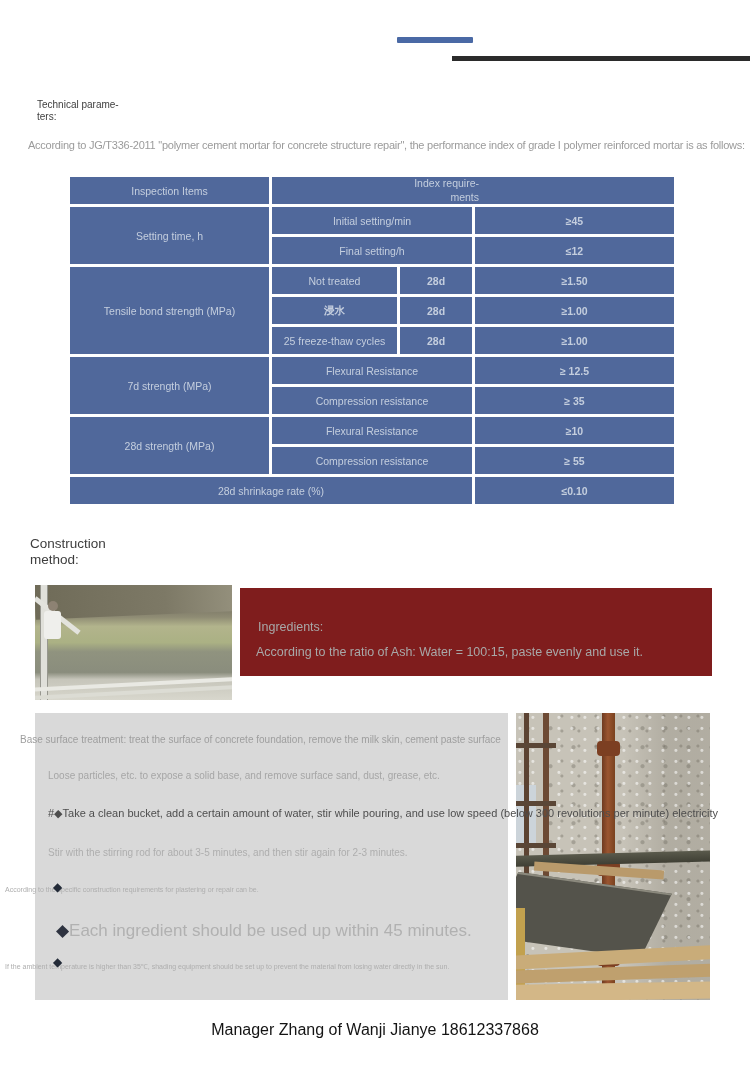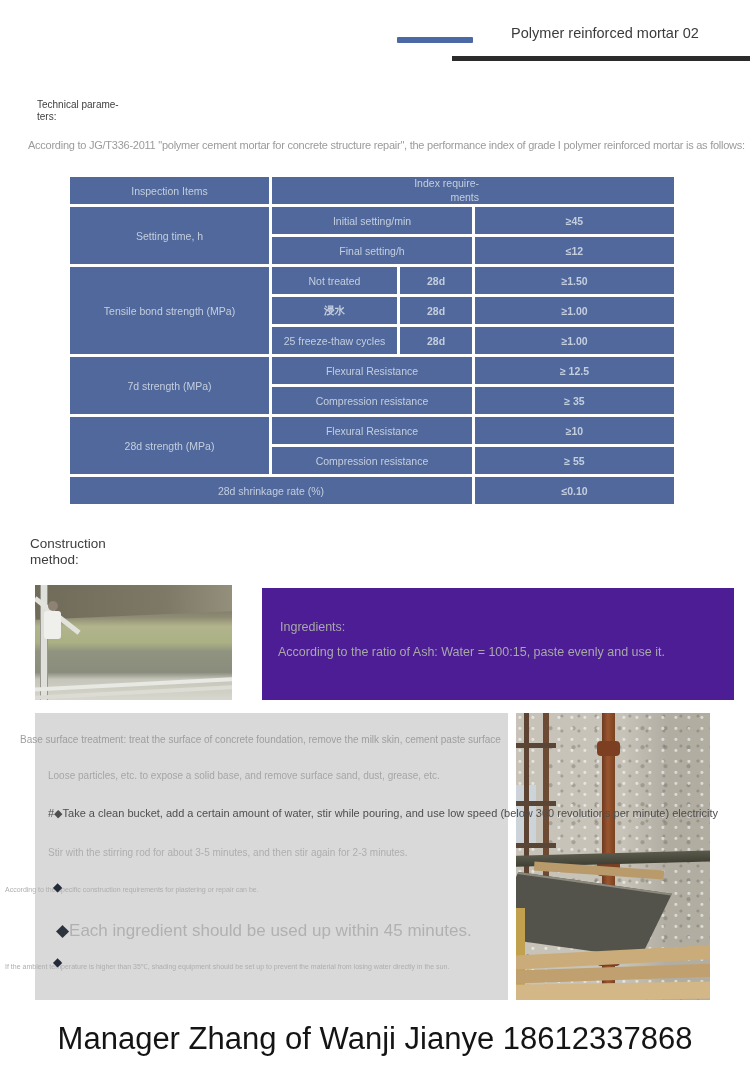--- a/index.html
+++ b/index.html
@@ -44,21 +44,21 @@
     background:linear-gradient(180deg,#77735f 0%,#7d7968 20%,#8f8c74 28%,#b2b48c 36%,#abb184 50%,#90937f 58%,#8a8d7d 76%,#c6c5ba 82%,#d8d7cd 100%);
   }
   .p1-slab { position:absolute; left:0; top:-8px; width:110%; height:38px;
     background:linear-gradient(90deg,#6f6b58,#7d7966 60%,#9a9682); transform:rotate(-2.5deg); }
   .p1-rail { position:absolute; left:-6px; bottom:14px; width:115%; height:4px; background:#e9e9e3; transform:rotate(-3deg); box-shadow:0 8px 0 #dcdcd4; }
   .p1-post { position:absolute; left:5px; top:0; width:8px; height:100%; background:#e0e0da; border-left:1px solid #97978f; border-right:1px solid #97978f; }
   .p1-diag { position:absolute; left:-6px; top:28px; width:56px; height:5px; background:#e3e3dd; transform:rotate(38deg); }
   .p1-head { position:absolute; left:13px; top:16px; width:10px; height:10px; border-radius:50%; background:#8d8273; }
   .p1-shirt { position:absolute; left:9px; top:26px; width:17px; height:28px; border-radius:3px; background:#efefec; }
 
-  .ingredients-panel { left:240px; top:588px; width:472px; height:112px; background:#4c1d95;margin-left:22px; }
+  .ingredients-panel { left:240px; top:588px; width:472px; height:88px; background:#7f1d1d; }
   .ingredients-label { position:absolute; left:18px; top:32px; font-size:12.5px; color:#a8a8a8; }
   .ingredients-text { position:absolute; left:16px; top:57px; font-size:12.5px; color:#a8a8a8; white-space:nowrap; }
 
   .gray-box { left:35px; top:713px; width:473px; height:287px; background:#d9d9d9; }
 
   .photo2 { left:516px; top:713px; width:194px; height:287px; overflow:hidden;
     background:
       radial-gradient(circle at 30% 40%, rgba(255,255,255,.55) 1px, transparent 2px),
       radial-gradient(circle at 70% 20%, rgba(108,103,92,.38) 1px, transparent 2px),
       radial-gradient(circle at 50% 80%, rgba(92,89,78,.32) 1.5px, transparent 2.6px),
@@ -88,29 +88,28 @@
   .step-4 { left:48px; top:847px; font-size:10px; color:#aeaeae; }
   .step-5 { left:5px; top:886px; font-size:7px; color:#aeaeae; }
   .step-6 { left:56px; top:920px; font-size:17px; color:#b1b1b1; }
   .step-7 { left:5px; top:962px; font-size:7px; color:#aeaeae; }
   .bullet-dark { color:#2e3340; }
   .diamond-overlay { font-size:12px; color:#232b38; z-index:4; }
   .d1 { left:53px; top:880px; }
   .d2 { left:53px; top:955px; }
 
   
-  .contact-text { left:0; top:1021px; width:100%; text-align:center; font-size:31px; color:#141414; }
+  .contact-text { left:0; top:1021px; width:100%; text-align:center; font-size:16px; color:#141414; }
 </style>
 </head>
 <body>
 
 <div class="page">
 
   <div class="abs accent-bar"></div>
-  <div class="abs page-title">Polymer reinforced mortar 02</div>
   <div class="abs header-rule"></div>
 
   <div class="abs sec-heading tech-heading">Technical parame-
 ters:</div>
   <div class="abs intro-text">According to JG/T336-2011 "polymer cement mortar for concrete structure repair", the performance index of grade I polymer reinforced mortar is as follows:</div>
 
   <div class="abs spec-table-wrap">
     <table class="spec">
       <colgroup>
         <col style="width:199px">

